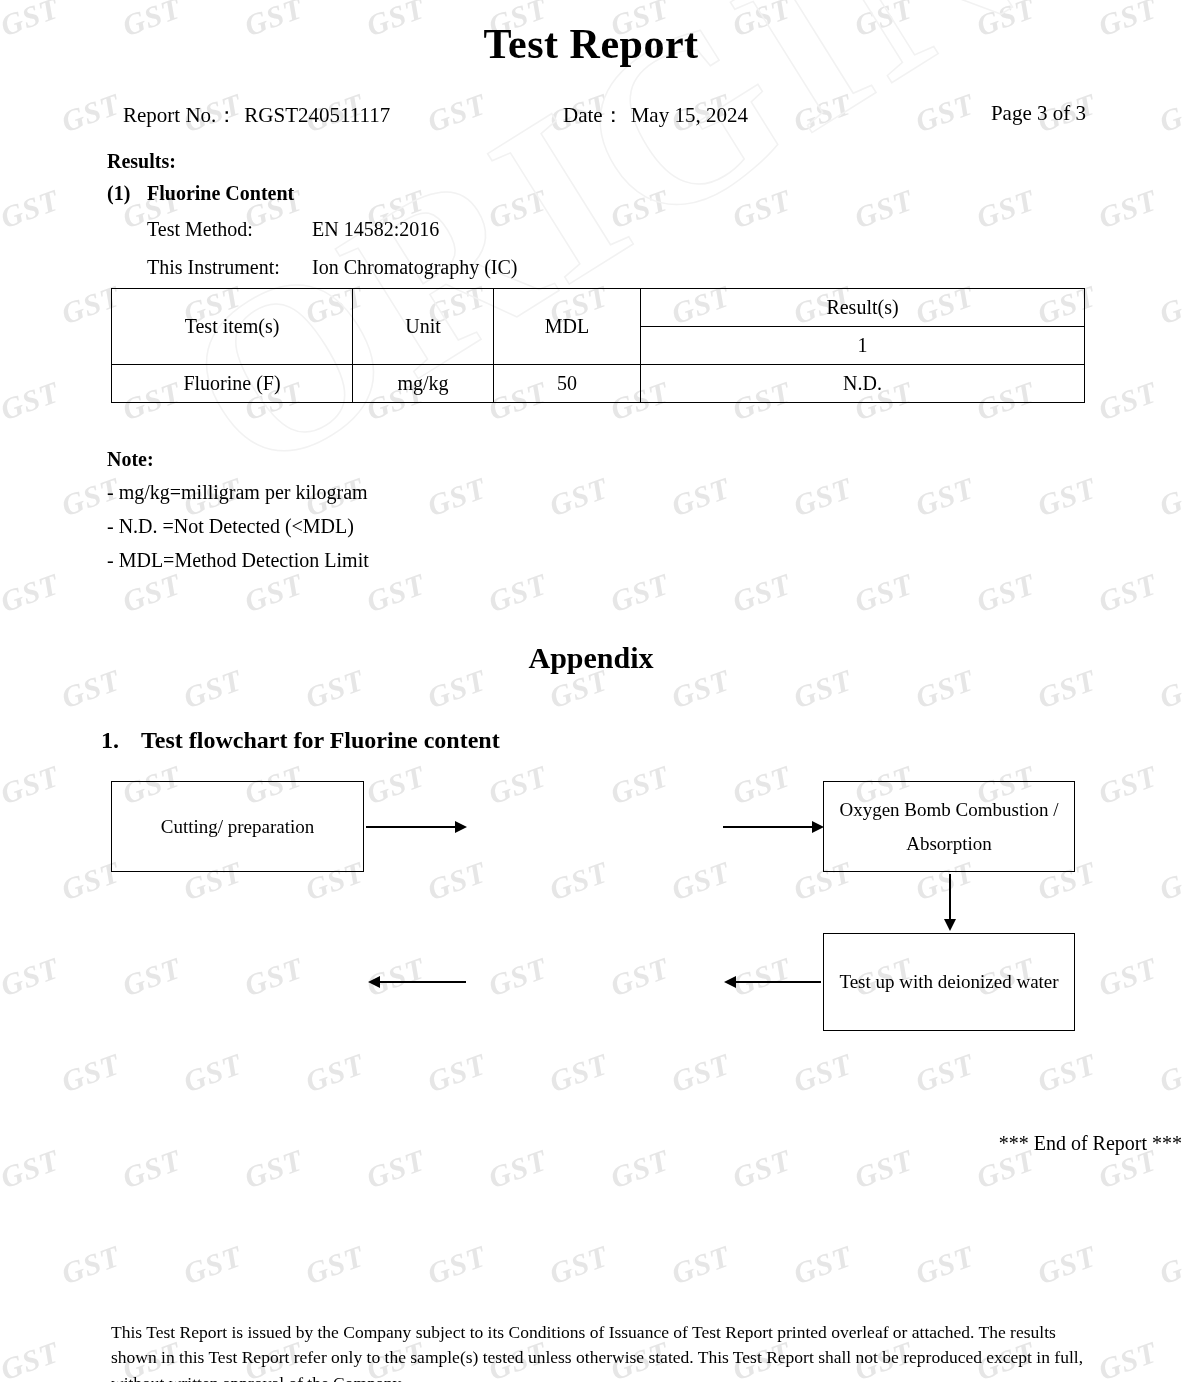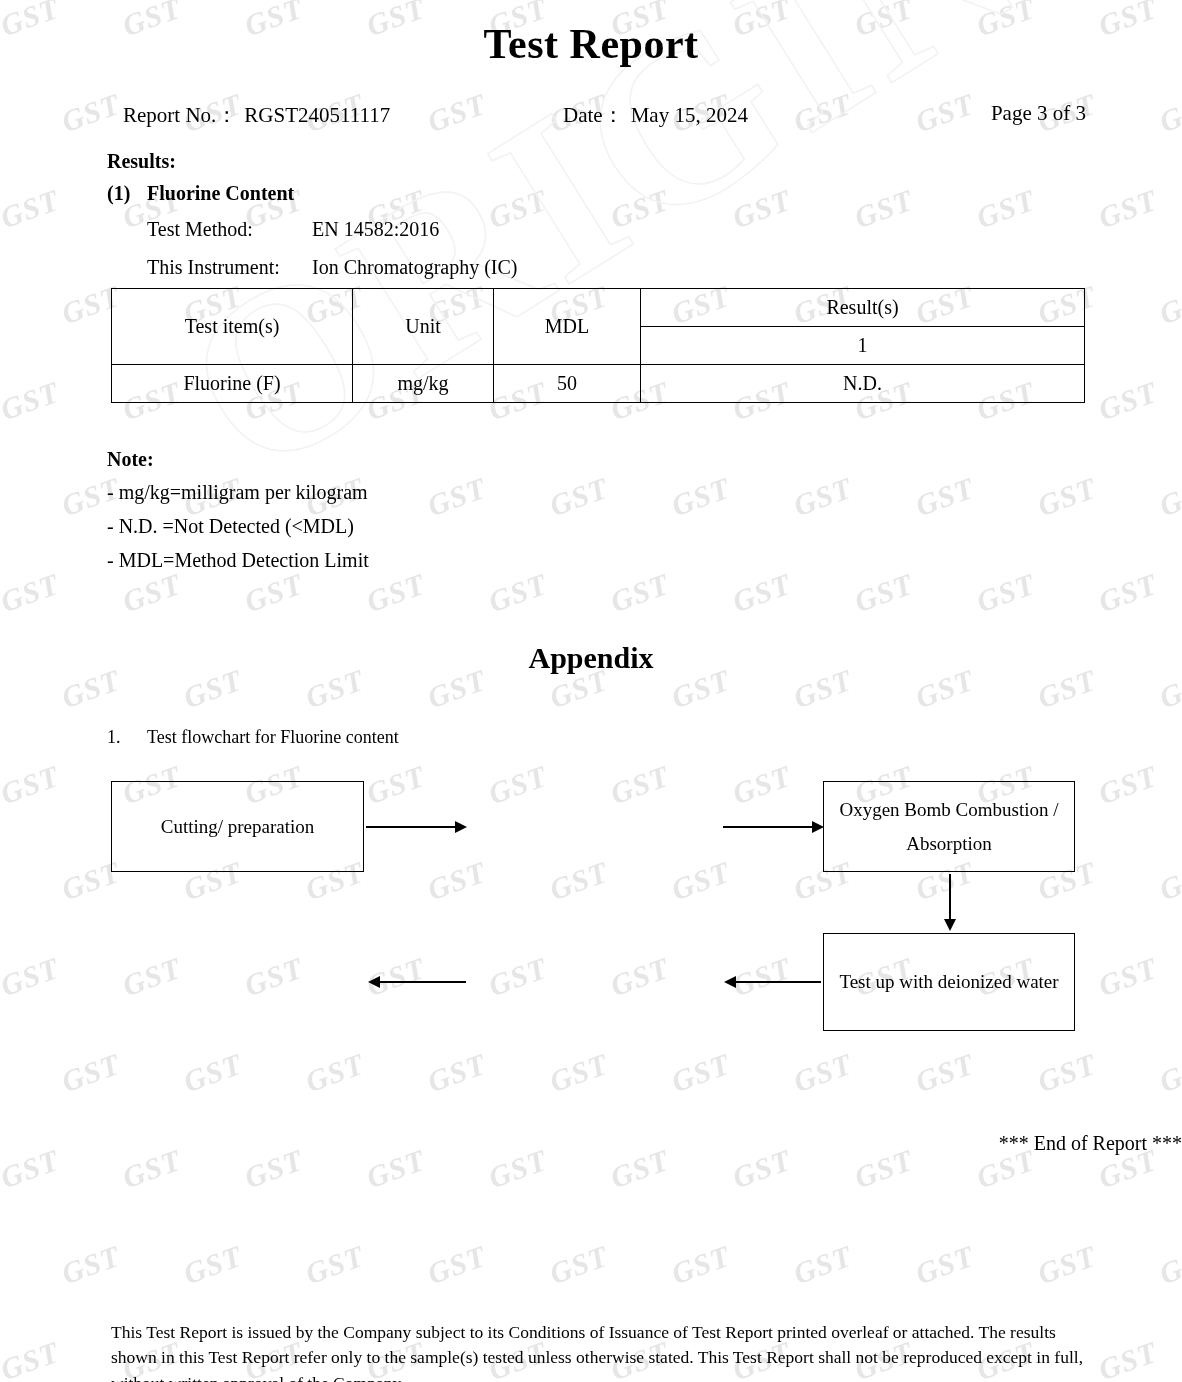--- a/index.html
+++ b/index.html
@@ -151,24 +151,24 @@
     left: 0;
     top: 641px;
     width: 1182px;
     text-align: center;
     font-size: 30px;
     font-weight: bold;
   }
 
   .flow-title {
     position: absolute;
-    left: 107px;
+    left: 101px;
     top: 727px;
-    font-size: 18px;
-    font-weight: normal;
+    font-size: 24px;
+    font-weight: bold;
   }
   .flow-title .num { display: inline-block; width: 40px; }
 
   
   .flow {
     position: absolute;
     left: 0;
     top: 0;
     width: 1182px;
     height: 1110px;

